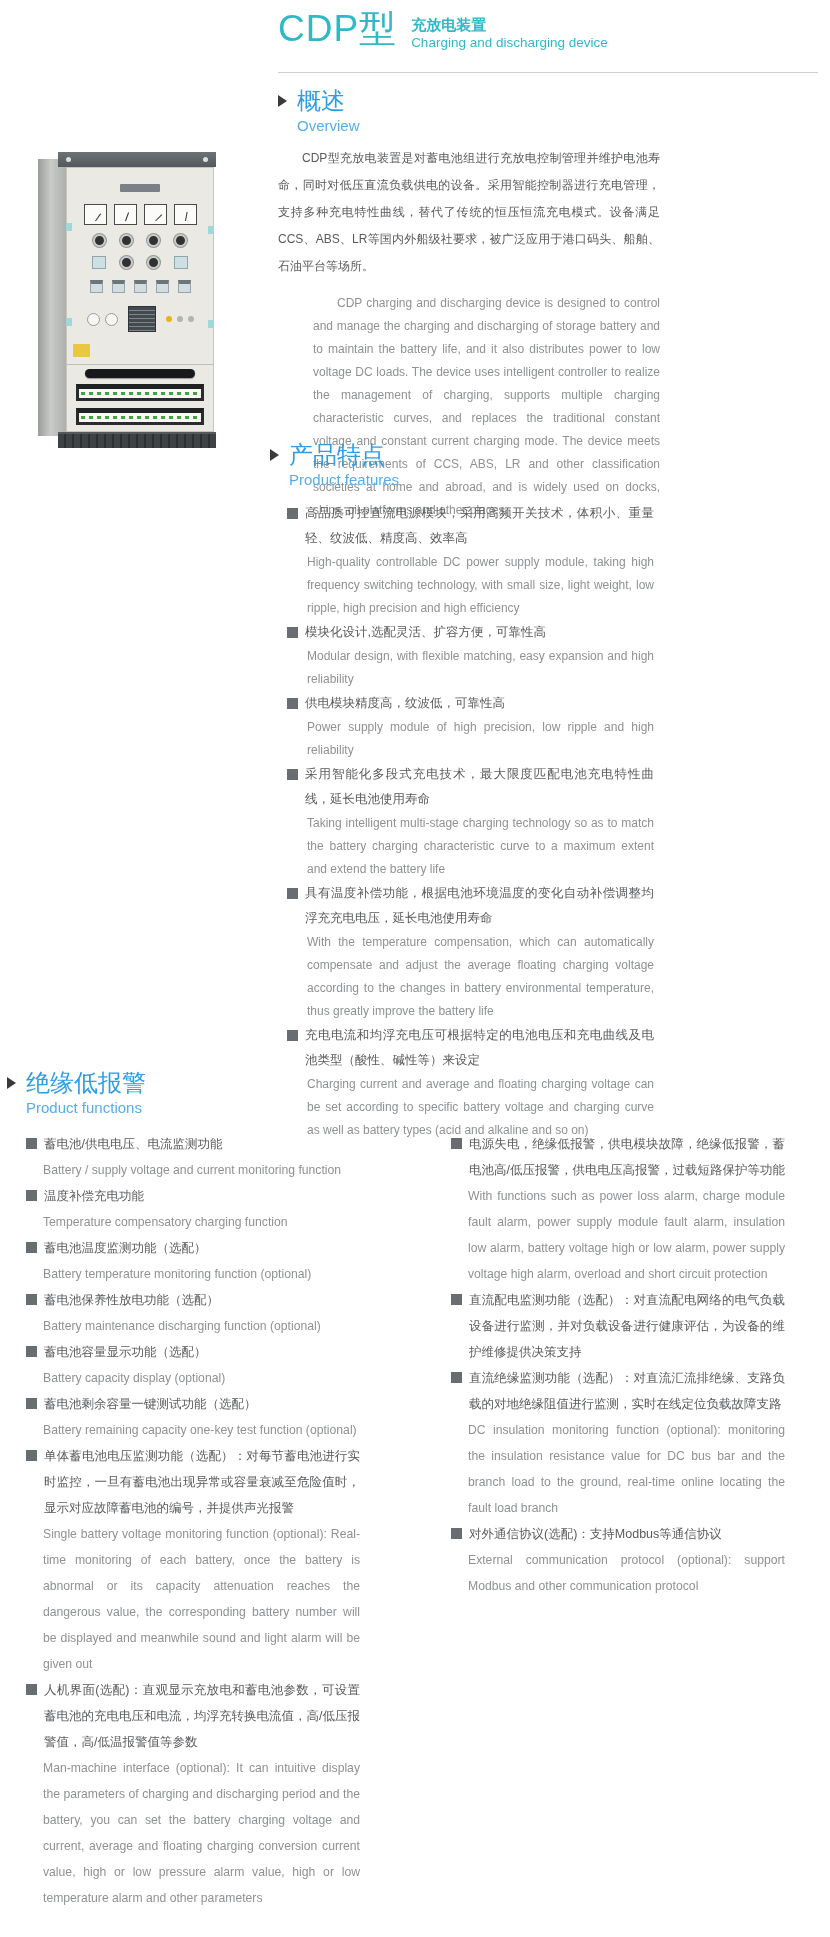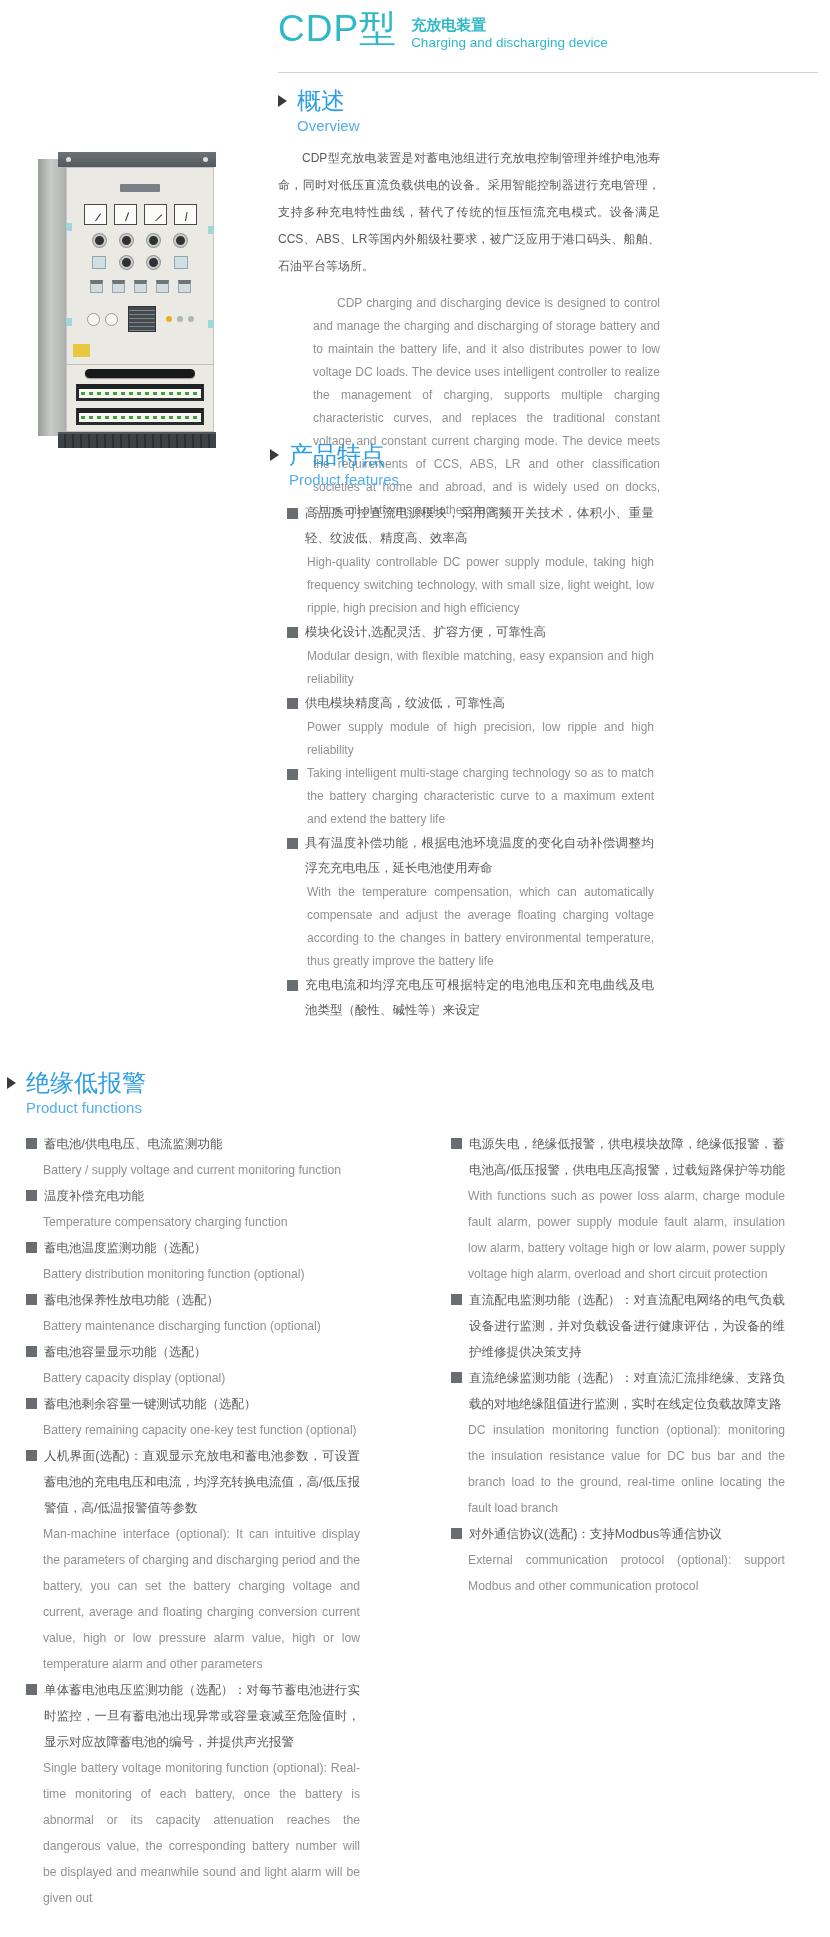--- a/index.html
+++ b/index.html
@@ -196,30 +196,32 @@
         <div class="f-cn">模块化设计,选配灵活、扩容方便，可靠性高</div>
         <div class="f-en">Modular design, with flexible matching, easy expansion and high reliability</div>
       </div>
       <div class="item">
         <span class="sq"></span>
         <div class="f-cn">供电模块精度高，纹波低，可靠性高</div>
         <div class="f-en">Power supply module of high precision, low ripple and high reliability</div>
       </div>
       <div class="item">
         <span class="sq"></span>
+        <div class="f-cn">采用智能化多段式充电技术，最大限度匹配电池充电特性曲线，延长电池使用寿命</div>
         <div class="f-en">Taking intelligent multi-stage charging technology so as to match the battery charging characteristic curve to a maximum extent and extend the battery life</div>
       </div>
       <div class="item">
         <span class="sq"></span>
         <div class="f-cn">具有温度补偿功能，根据电池环境温度的变化自动补偿调整均浮充充电电压，延长电池使用寿命</div>
         <div class="f-en">With the temperature compensation, which can automatically compensate and adjust the average floating charging voltage according to the changes in battery environmental temperature, thus greatly improve the battery life</div>
       </div>
       <div class="item">
         <span class="sq"></span>
         <div class="f-cn">充电电流和均浮充电压可根据特定的电池电压和充电曲线及电池类型（酸性、碱性等）来设定</div>
+        <div class="f-en">Charging current and average and floating charging voltage can be set according to specific battery voltage and charging curve as well as battery types (acid and alkaline and so on)</div>
       </div>
     </div>
   </section>
 
   <section class="functions">
     <div class="sec-head">
       <span class="tri"></span>
       <div class="sec-cn">绝缘低报警</div>
       <div class="sec-en">Product functions</div>
     </div>
@@ -231,47 +233,47 @@
           <div class="f-en">Battery / supply voltage and current monitoring function</div>
         </div>
         <div class="item">
           <span class="sq"></span>
           <div class="f-cn">温度补偿充电功能</div>
           <div class="f-en">Temperature compensatory charging function</div>
         </div>
         <div class="item">
           <span class="sq"></span>
           <div class="f-cn">蓄电池温度监测功能（选配）</div>
-          <div class="f-en">Battery distribution monitoring function (optional)</div>
+          <div class="f-en">Battery temperature monitoring function (optional)</div>
         </div>
         <div class="item">
           <span class="sq"></span>
           <div class="f-cn">蓄电池保养性放电功能（选配）</div>
           <div class="f-en">Battery maintenance discharging function (optional)</div>
         </div>
         <div class="item">
           <span class="sq"></span>
           <div class="f-cn">蓄电池容量显示功能（选配）</div>
           <div class="f-en">Battery capacity display (optional)</div>
         </div>
         <div class="item">
           <span class="sq"></span>
           <div class="f-cn">蓄电池剩余容量一键测试功能（选配）</div>
           <div class="f-en">Battery remaining capacity one-key test function (optional)</div>
         </div>
         <div class="item">
           <span class="sq"></span>
+          <div class="f-cn">单体蓄电池电压监测功能（选配）：对每节蓄电池进行实时监控，一旦有蓄电池出现异常或容量衰减至危险值时，显示对应故障蓄电池的编号，并提供声光报警</div>
+          <div class="f-en">Single battery voltage monitoring function (optional): Real-time monitoring of each battery, once the battery is abnormal or its capacity attenuation reaches the dangerous value, the corresponding battery number will be displayed and meanwhile sound and light alarm will be given out</div>
+        </div>
+        <div class="item">
+          <span class="sq"></span>
           <div class="f-cn">人机界面(选配)：直观显示充放电和蓄电池参数，可设置蓄电池的充电电压和电流，均浮充转换电流值，高/低压报警值，高/低温报警值等参数</div>
           <div class="f-en">Man-machine interface (optional): It can intuitive display the parameters of charging and discharging period and the battery, you can set the battery charging voltage and current, average and floating charging conversion current value, high or low pressure alarm value, high or low temperature alarm and other parameters</div>
         </div>
-        <div class="item">
-          <span class="sq"></span>
-          <div class="f-cn">单体蓄电池电压监测功能（选配）：对每节蓄电池进行实时监控，一旦有蓄电池出现异常或容量衰减至危险值时，显示对应故障蓄电池的编号，并提供声光报警</div>
-          <div class="f-en">Single battery voltage monitoring function (optional): Real-time monitoring of each battery, once the battery is abnormal or its capacity attenuation reaches the dangerous value, the corresponding battery number will be displayed and meanwhile sound and light alarm will be given out</div>
-        </div>
       </div>
       <div class="fn-col">
         <div class="item">
           <span class="sq"></span>
           <div class="f-cn">电源失电，绝缘低报警，供电模块故障，绝缘低报警，蓄电池高/低压报警，供电电压高报警，过载短路保护等功能</div>
           <div class="f-en">With functions such as power loss alarm, charge module fault alarm, power supply module fault alarm, insulation low alarm, battery voltage high or low alarm, power supply voltage high alarm, overload and short circuit protection</div>
         </div>
         <div class="item">
           <span class="sq"></span>
           <div class="f-cn">直流配电监测功能（选配）：对直流配电网络的电气负载设备进行监测，并对负载设备进行健康评估，为设备的维护维修提供决策支持</div>

